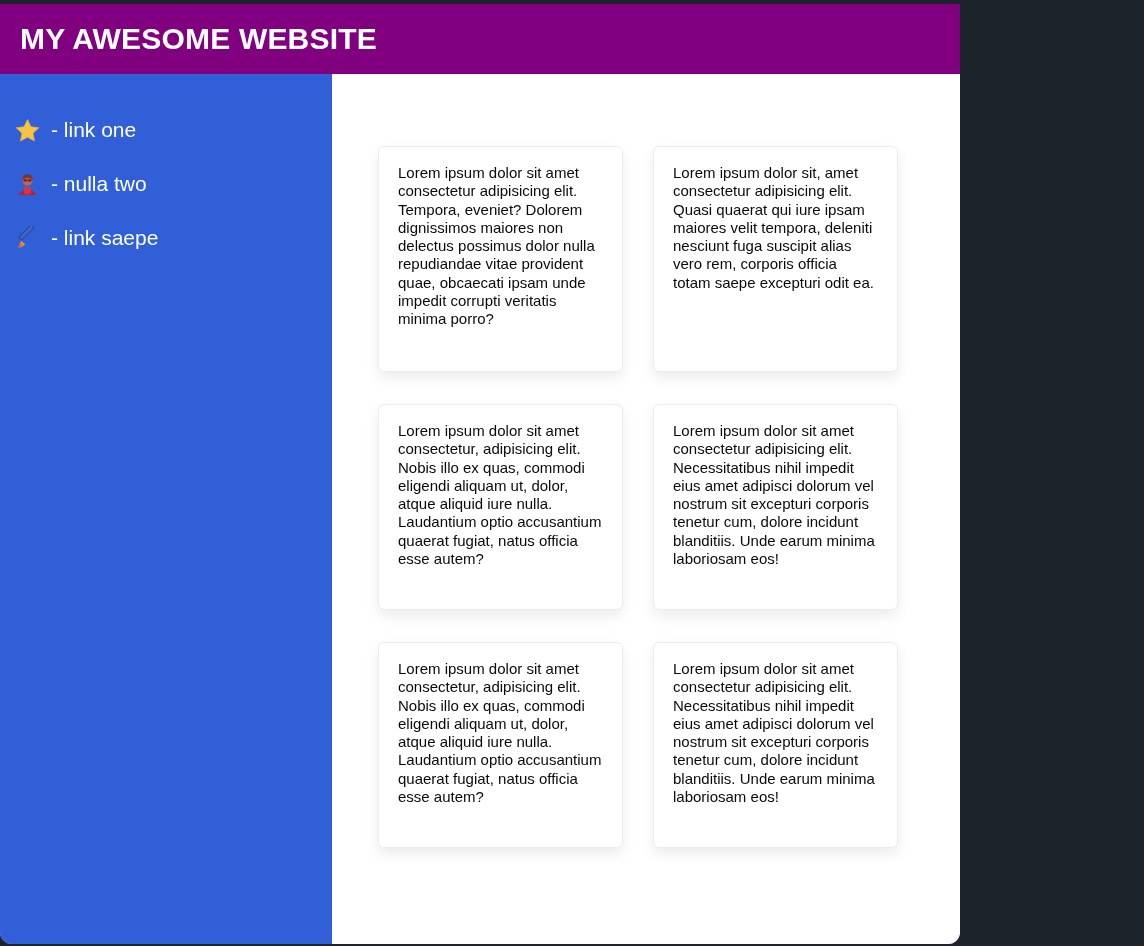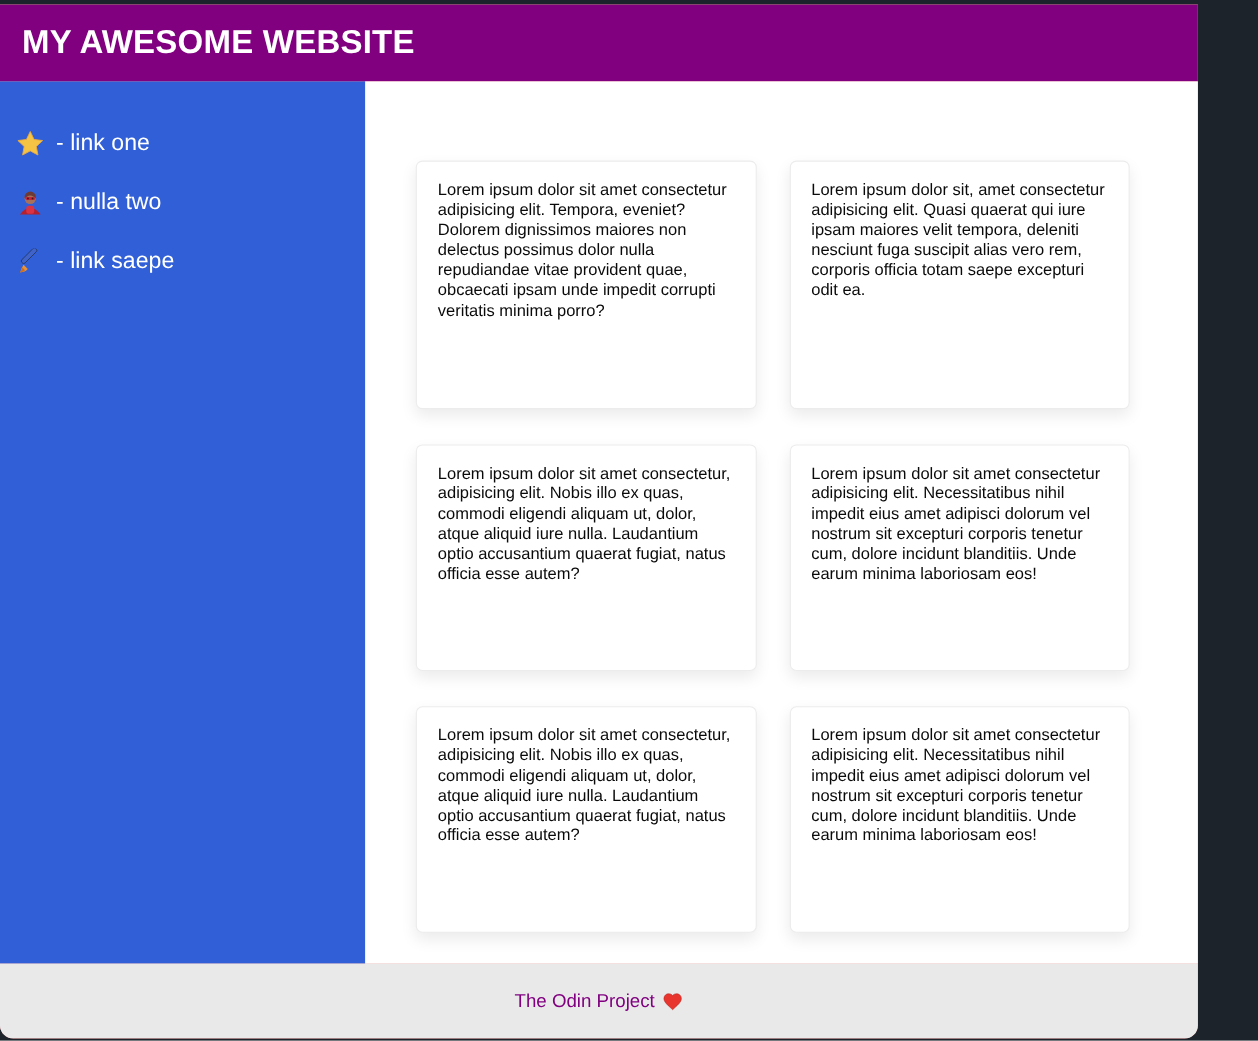--- a/index.html
+++ b/index.html
@@ -6,22 +6,22 @@
   html, body { width: 1144px; height: 946px; }
   body {
     background: #1c232b;
     font-family: "Liberation Sans", sans-serif;
     position: relative;
     overflow: hidden;
   }
   .window {
     position: absolute;
     top: 4px; left: 0;
-    width: 1089px; height: 940px;
-    background: #fca5a5;
+    width: 960px; height: 940px;
+    background: #c4b5fd;
     border-radius: 0 0 12px 12px;
     overflow: hidden;
     display: flex;
     flex-direction: column;
   }
   .header {
     flex: 0 0 70px;
     background: #800080;
     color: #ffffff;
     display: flex;
@@ -151,22 +151,14 @@
       <div class="card tall"><span>Lorem ipsum dolor sit amet consectetur adipisicing elit. Tempora, eveniet? Dolorem dignissimos maiores non delectus possimus dolor nulla repudiandae vitae provident quae, obcaecati ipsam unde impedit corrupti veritatis minima porro?</span></div>
       <div class="card tall"><span>Lorem ipsum dolor sit, amet consectetur adipisicing elit. Quasi quaerat qui iure ipsam maiores velit tempora, deleniti nesciunt fuga suscipit alias vero rem, corporis officia totam saepe excepturi odit ea.</span></div>
       <div class="card"><span>Lorem ipsum dolor sit amet consectetur, adipisicing elit. Nobis illo ex quas, commodi eligendi aliquam ut, dolor, atque aliquid iure nulla. Laudantium optio accusantium quaerat fugiat, natus officia esse autem?</span></div>
       <div class="card"><span>Lorem ipsum dolor sit amet consectetur adipisicing elit. Necessitatibus nihil impedit eius amet adipisci dolorum vel nostrum sit excepturi corporis tenetur cum, dolore incidunt blanditiis. Unde earum minima laboriosam eos!</span></div>
       <div class="card"><span>Lorem ipsum dolor sit amet consectetur, adipisicing elit. Nobis illo ex quas, commodi eligendi aliquam ut, dolor, atque aliquid iure nulla. Laudantium optio accusantium quaerat fugiat, natus officia esse autem?</span></div>
       <div class="card"><span>Lorem ipsum dolor sit amet consectetur adipisicing elit. Necessitatibus nihil impedit eius amet adipisci dolorum vel nostrum sit excepturi corporis tenetur cum, dolore incidunt blanditiis. Unde earum minima laboriosam eos!</span></div>
     </div>
 
   </div>
 
-  <div class="footer">
-    <a class="footer-link">The Odin Project</a>
-    <span class="heart">
-      <svg viewBox="0 0 24 24">
-          <path d="M12 21.35l-1.45-1.32C5.4 15.36 2 12.28 2 8.5 2 5.42 4.42 3 7.5 3c1.74 0 3.41.81 4.5 2.09C13.09 3.81 14.76 3 16.5 3 19.58 3 22 5.42 22 8.5c0 3.78-3.4 6.86-8.55 11.54L12 21.35z" fill="#e8352e" stroke="#b8201c" stroke-width="0.6"></path>
-        </svg>
-    </span>
-  </div>
 
 </div>
 
 </body></html>

